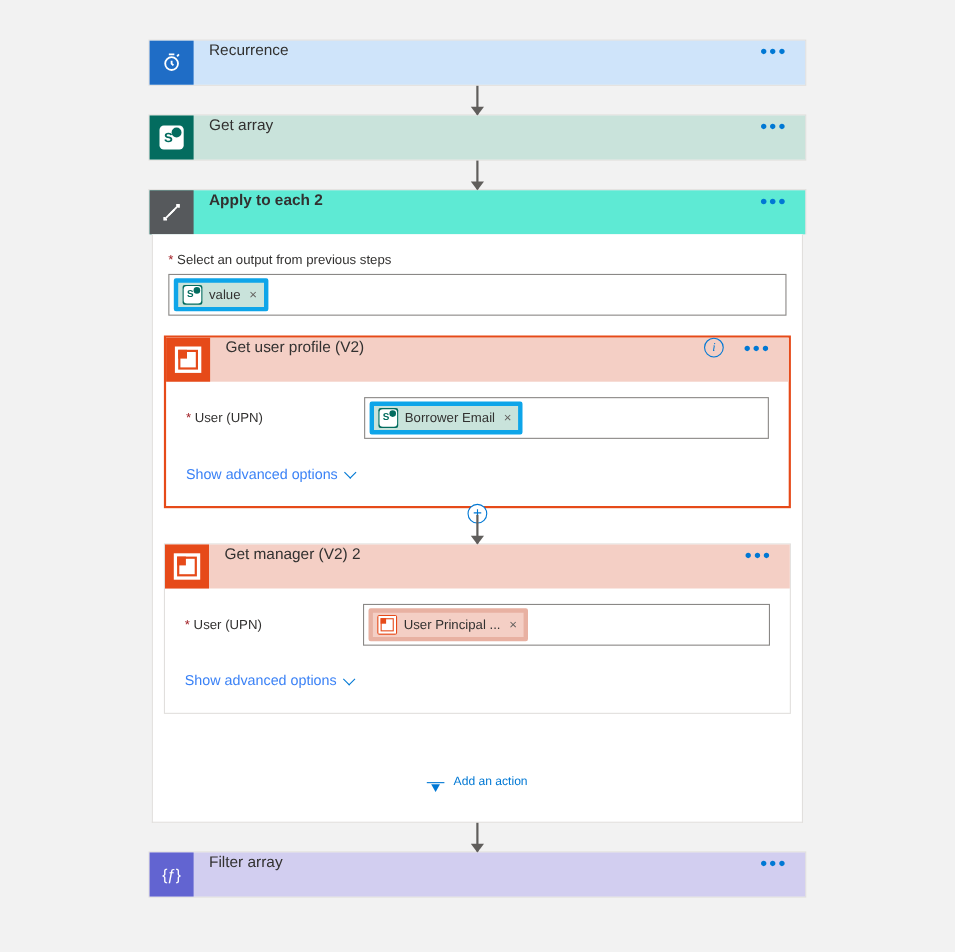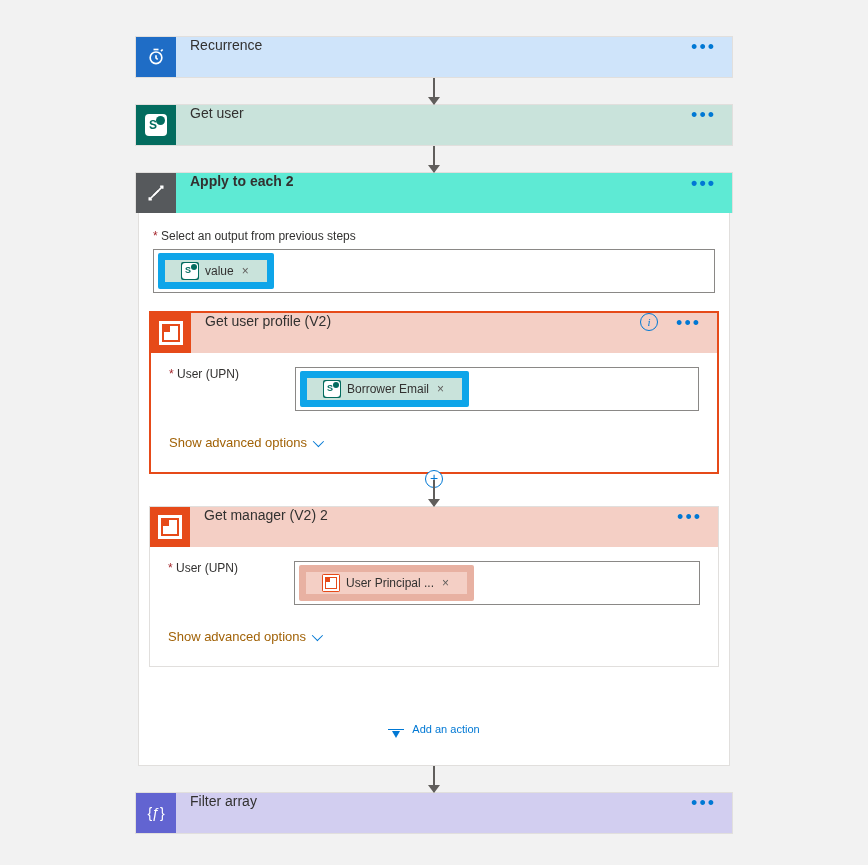--- a/index.html
+++ b/index.html
@@ -124,23 +124,23 @@
   border: 1px solid #8a8886;
   min-height: 32px;
   display: flex;
   align-items: center;
   padding: 3px 4px;
 }
 .token {
   display: inline-flex;
   align-items: center;
   background: #c9e3db;
-  border: 7px solid #0ea5e9;
+  border: 4px solid #0ea5e9;
   border-radius: 2px;
-  padding: 2px 16px;
+  padding: 2px 4px;
   font-size: 12px;
   gap: 6px;
 }
 .token.office { background: #f4cfc5; border-color: #e8b1a2; }
 .token-icon {
   width: 18px;
   height: 18px;
   border-radius: 2px;
   display: flex;
   align-items: center;
@@ -162,36 +162,37 @@
   width: 570px;
   border: 1px solid #e1dfdd;
   background: #fff;
 }
 .nested-card.selected { border: 2px solid #e64a19; }
 .nested-body {
   padding: 14px 18px 22px;
 }
 .param-row {
   display: flex;
-  align-items: flex-start;
+  align-items: center;
+  gap: 36px;
 }
 .param-label {
   width: 126px;
   font-size: 12px;
 }
 .param-input {
   flex: 1;
   border: 1px solid #8a8886;
   min-height: 30px;
   display: flex;
   align-items: center;
   padding: 3px 4px;
 }
 .adv-link {
-  color: #a16207;
+  color: #3b82f6;
   font-size: 13px;
   margin-top: 24px;
   display: inline-flex;
   align-items: center;
   gap: 6px;
   cursor: pointer;
 }
 .chev-down {
   display: inline-block;
   width: 8px; height: 8px;
@@ -265,21 +266,21 @@
 
   <div class="arrow-wrap">
       <div class="arrow"></div>
     </div>
 
   <div class="card">
     <div class="card-header hdr-getitems">
       <div class="card-icon">
           <span class="i-sp"></span>
         </div>
-      <div class="card-title">Get user</div>
+      <div class="card-title">Get array</div>
       <div class="dots">•••</div>
     </div>
   </div>
 
   <div class="arrow-wrap">
       <div class="arrow"></div>
     </div>
 
   <div class="card" style="border-bottom:none;">
     <div class="card-header hdr-apply">

